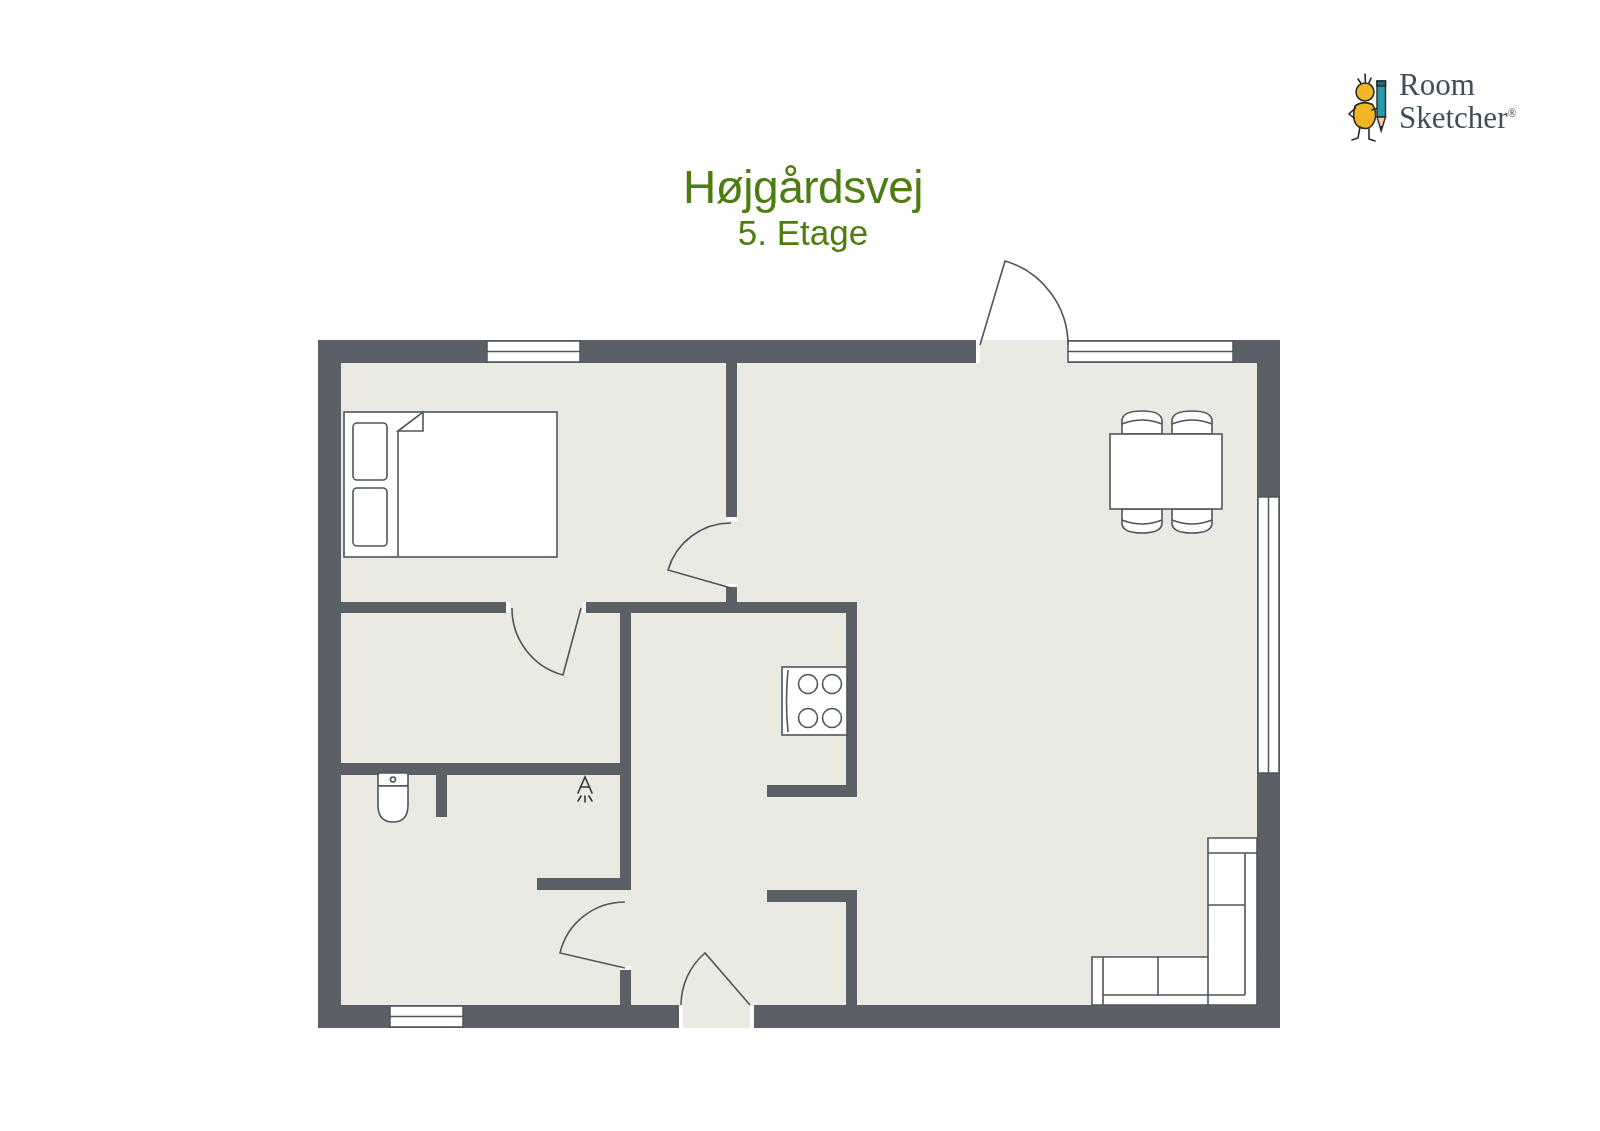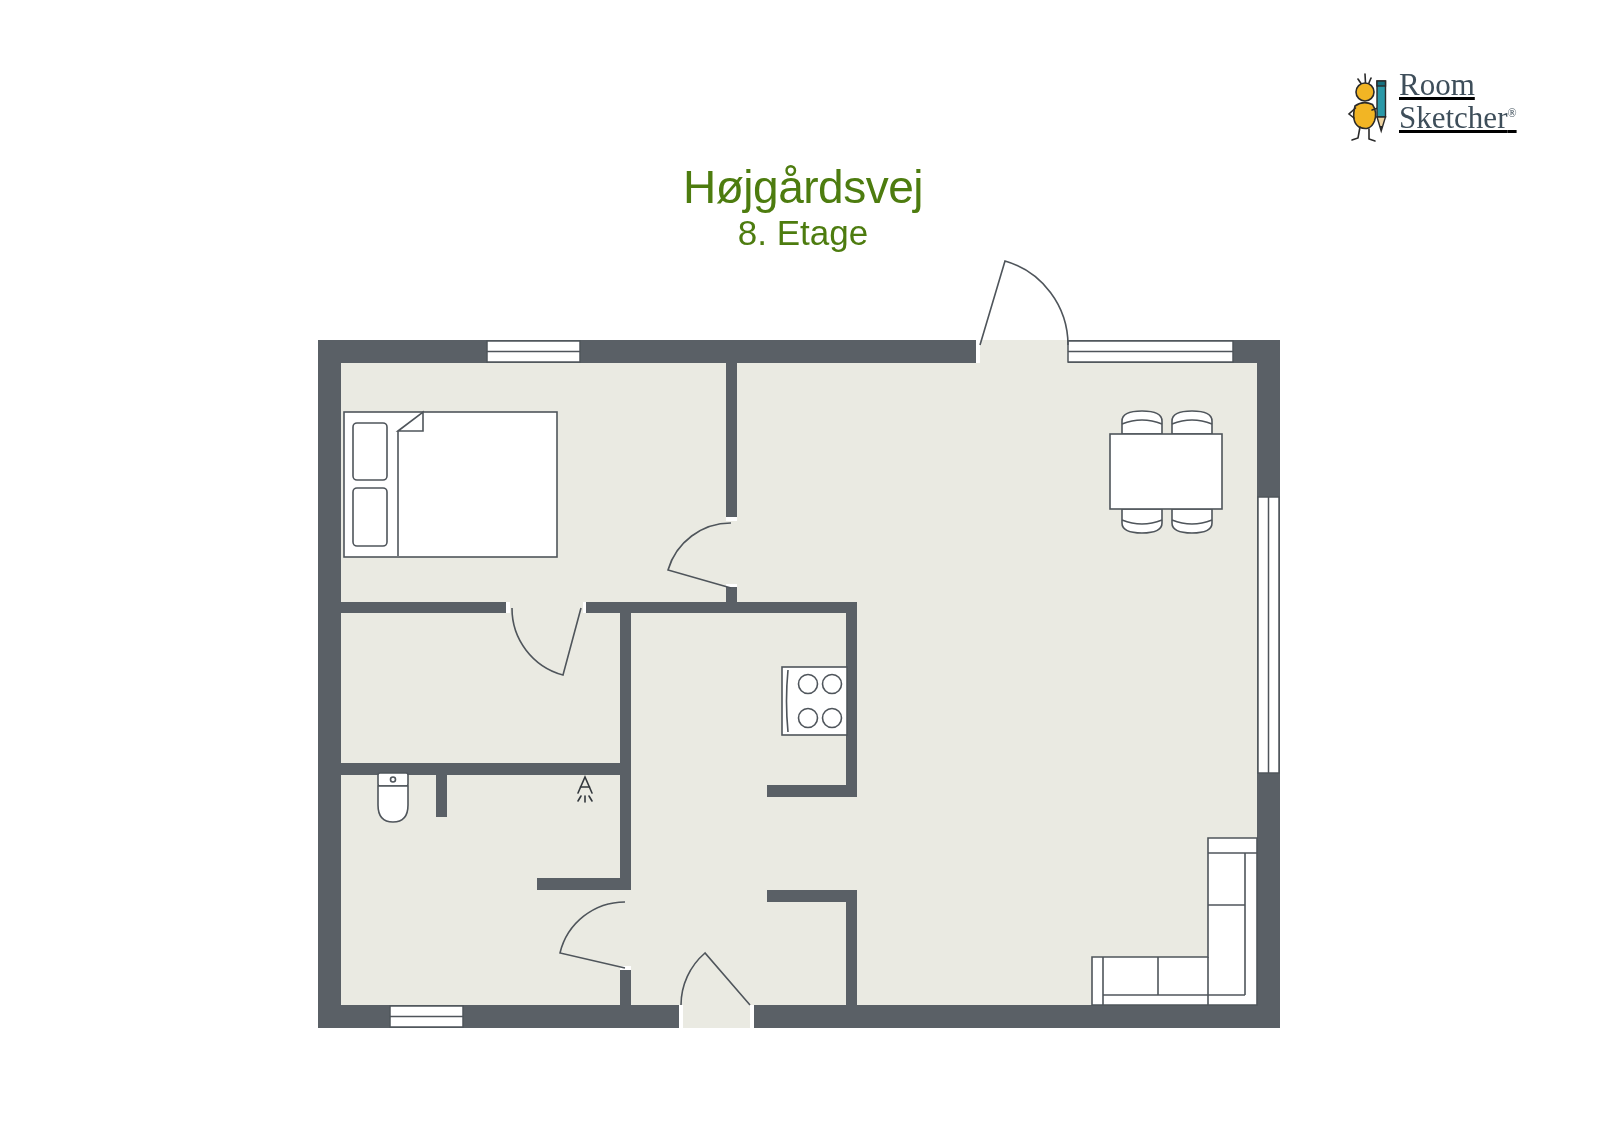--- a/index.html
+++ b/index.html
@@ -3,33 +3,33 @@
 <meta charset="utf-8">
 <style>
   html,body{margin:0;padding:0;background:#fff;}
   .stage{position:relative;width:1600px;height:1131px;background:#fff;overflow:hidden;
          font-family:"Liberation Sans",sans-serif;}
   .plan-svg{position:absolute;left:0;top:0;}
   .title-block{position:absolute;top:163px;left:803px;transform:translateX(-50%);
                text-align:center;color:#4d7c0f;white-space:nowrap;}
   .title{font-size:46px;line-height:1.08;letter-spacing:-0.5px;}
   .subtitle{font-size:35px;line-height:1.15;}
-  .logo{position:absolute;left:1344px;top:70px;display:flex;align-items:flex-start;gap:7px;text-decoration:underline;}
+  .logo{position:absolute;left:1344px;top:70px;display:flex;align-items:flex-start;gap:7px;}
   .logo-text{font-family:"Liberation Serif",serif;color:#3e4e5a;font-size:31px;
              line-height:29px;white-space:nowrap;}
   .logo-text sup{font-size:12px;vertical-align:super;}
 </style>
 </head>
 <body>
 
 <div class="stage">
 
   <div class="title-block">
     <div class="title">Højgårdsvej</div>
-    <div class="subtitle">8. Etage</div>
+    <div class="subtitle">5. Etage</div>
   </div>
 
   <div class="logo">
     <svg width="48" height="76" viewBox="0 0 48 76">
       <g stroke="#2a2a2a" stroke-width="1.6" stroke-linecap="round">
         <line x1="14" y1="9" x2="18" y2="15"></line>
         <line x1="21" y1="4" x2="21.5" y2="13"></line>
         <line x1="27" y1="8" x2="24.5" y2="14"></line>
       </g>
       <circle cx="21" cy="22" r="9" fill="#f2b524" stroke="#2a2a2a" stroke-width="1.6"></circle>

